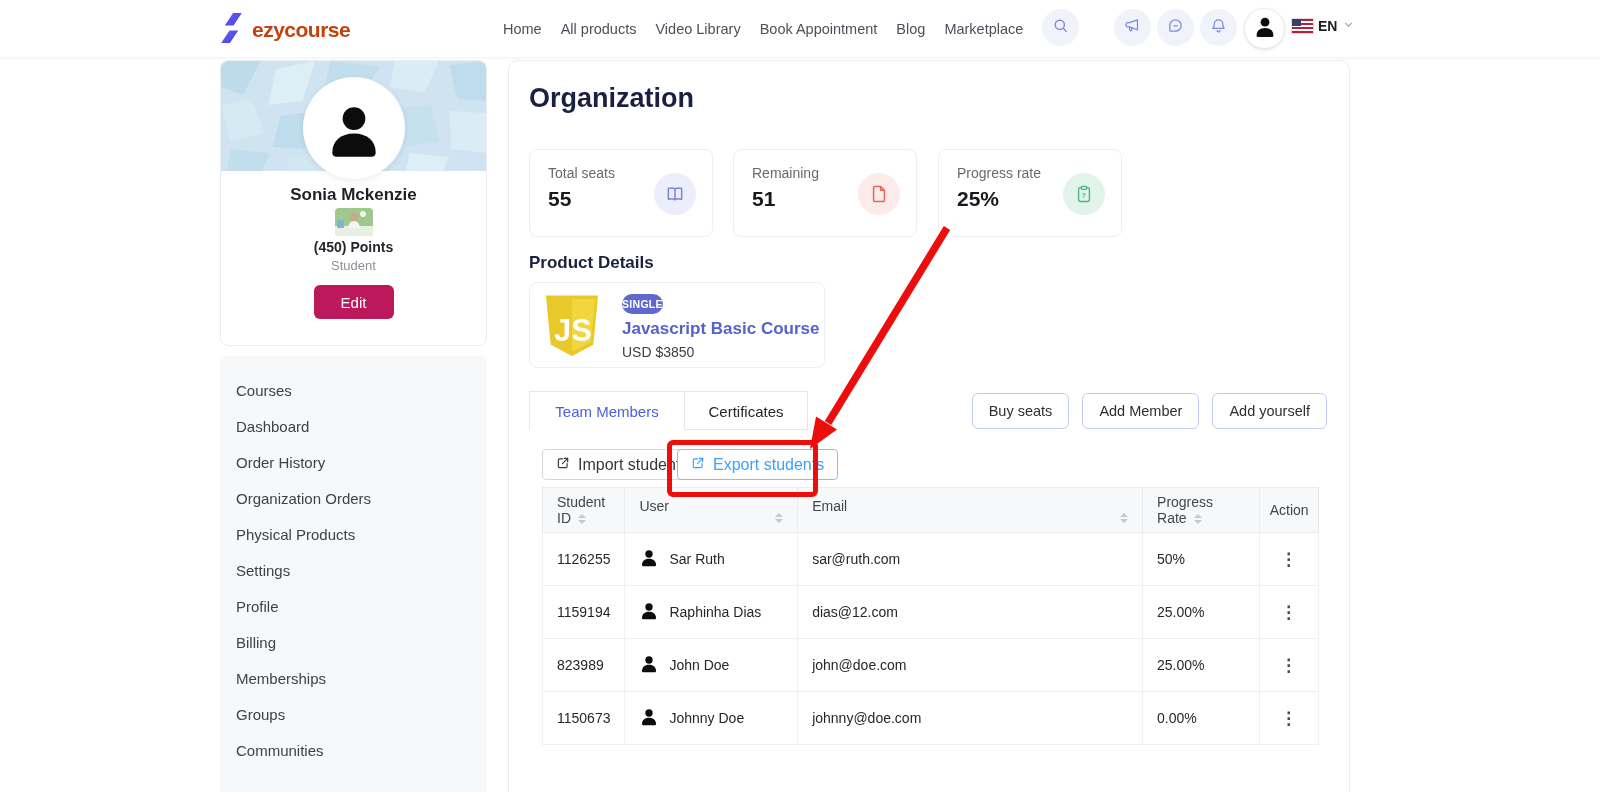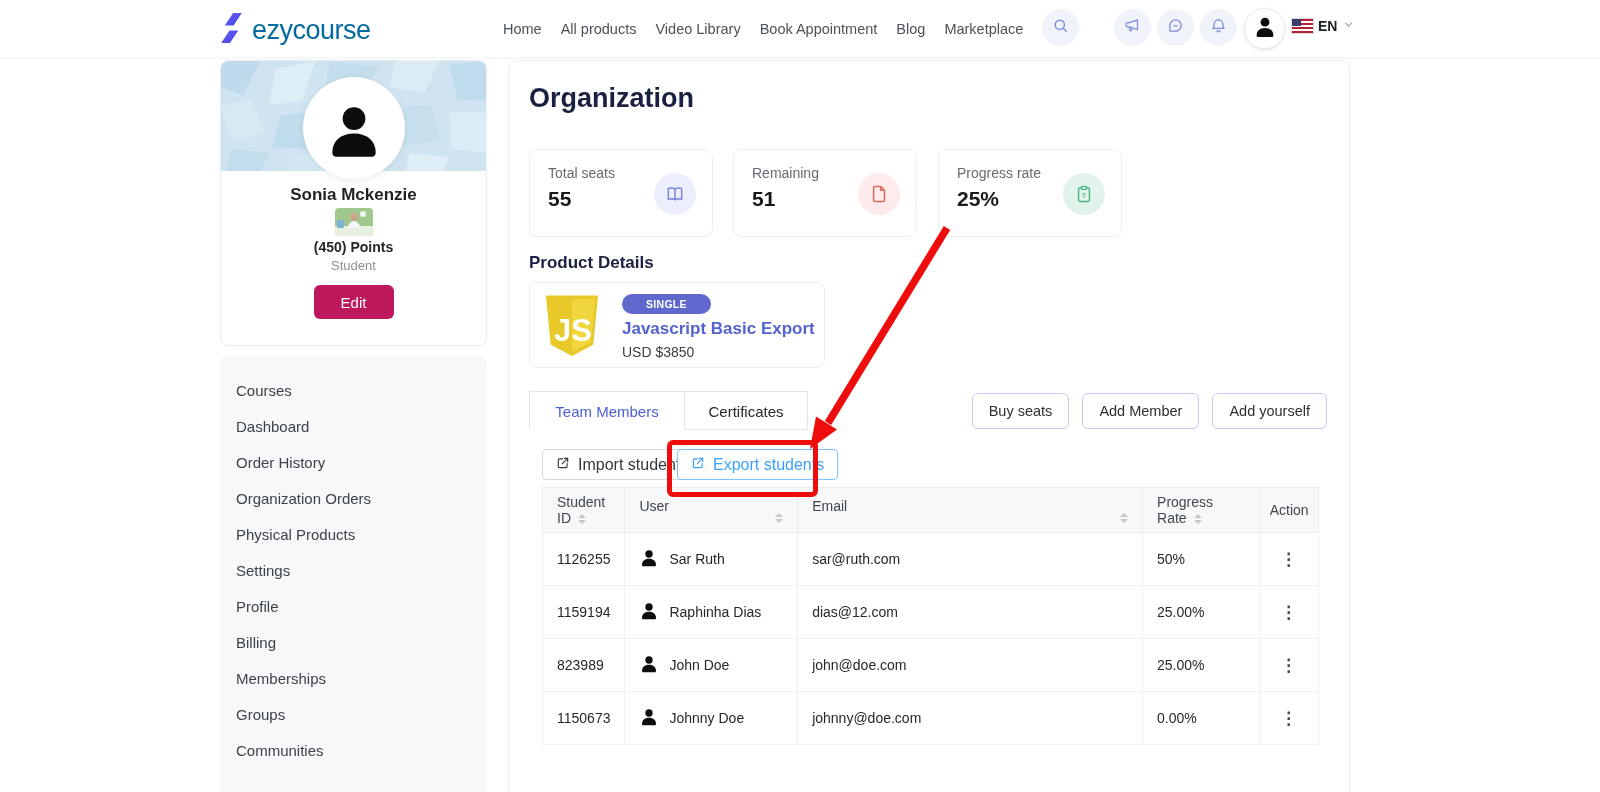--- a/index.html
+++ b/index.html
@@ -2,21 +2,21 @@
 <html><head>
 <meta charset="utf-8">
 <style>
   html,body{margin:0;padding:0;background:#fff;}
   #app{position:relative;width:1600px;height:792px;overflow:hidden;background:#fff;
        font-family:"Liberation Sans",sans-serif;color:#222;}
   
   .topbar{position:absolute;left:0;top:0;width:1600px;height:57px;background:#fff;
           box-shadow:0 1px 3px rgba(20,30,60,.07);z-index:5;}
   .brand{position:absolute;left:218px;top:12px;display:flex;align-items:center;gap:7px;}
-  .brand-text{font-size:27px;font-weight:400;color:#0369a1;letter-spacing:-.5px;}
+  .brand-text{font-size:21px;font-weight:700;color:#c2410c;letter-spacing:-.5px;}
   .mainnav{position:absolute;left:503px;top:0;height:57px;display:flex;align-items:center;gap:19px;}
   .mainnav span{font-size:14.5px;color:#4b5158;cursor:pointer;}
   .hicon{position:absolute;top:9px;width:37px;height:37px;border-radius:50%;background:#f1f3fa;
          display:grid;place-items:center;color:#7d8ade;cursor:pointer;}
   .hicon svg{width:17px;height:17px;}
   .avatar-circle{position:absolute;top:8px;left:1244px;width:39px;height:39px;border-radius:50%;
          background:#fff;border:1px solid #ececec;box-shadow:0 1px 3px rgba(0,0,0,.12);
          display:grid;place-items:center;color:#0d0d0d;cursor:pointer;}
   .avatar-circle svg{width:24px;height:24px;}
   .lang{position:absolute;left:1292px;top:17px;display:flex;align-items:center;gap:5px;cursor:pointer;}
@@ -49,21 +49,21 @@
   .page-title{position:absolute;left:20px;top:22px;font-size:27px;font-weight:800;color:#1a2140;}
   .stat{position:absolute;top:88px;width:184px;height:88px;border:1px solid #edeff2;border-radius:8px;box-sizing:border-box;}
   .stat .lbl{position:absolute;left:18px;top:15px;font-size:14px;color:#646b72;}
   .stat .val{position:absolute;left:18px;top:37px;font-size:21px;font-weight:800;color:#17191c;}
   .stat .bubble{position:absolute;right:16px;top:23px;width:42px;height:42px;border-radius:50%;display:grid;place-items:center;}
   .stat .bubble svg{width:20px;height:20px;}
   .sec-title{position:absolute;left:20px;top:192px;font-size:17px;font-weight:700;color:#1a2140;}
   .prodcard{position:absolute;left:20px;top:221px;width:296px;height:86px;border:1px solid #edeff2;border-radius:8px;box-sizing:border-box;}
   .jslogo{position:absolute;left:13px;top:10px;}
   .badge{position:absolute;left:92px;top:11px;background:#5e68cd;color:#fff;font-size:10.5px;font-weight:700;
-         padding:4px 24px;border-radius:10px;letter-spacing:.3px;}
+         padding:4px 0;border-radius:10px;letter-spacing:.3px;}
   .ptitle{position:absolute;left:92px;top:36px;font-size:17px;font-weight:700;color:#5263cd;cursor:pointer;}
   .pprice{position:absolute;left:92px;top:61px;font-size:14px;color:#3a3f45;}
   .tabs{position:absolute;left:20px;top:330px;display:flex;}
   .tab{height:39px;line-height:39px;text-align:center;background:#fff;border:1px solid #e4e7ea;
        box-sizing:border-box;font-size:15px;cursor:pointer;}
   .tab.active{color:#4c5fd6;border-bottom-color:#fff;}
   .tab.inactive{color:#23272c;margin-left:-1px;}
   .actions{position:absolute;right:22px;top:332px;display:flex;gap:13px;}
   .actbtn{height:36px;padding:0 16px;background:#fff;border:1px solid #c3caf3;border-radius:6px;
           font-size:14.5px;color:#2b3035;cursor:pointer;font-family:inherit;}
@@ -265,21 +265,21 @@
     <div class="sec-title">Product Details</div>
     <div class="prodcard">
       <span class="jslogo">
         <svg width="58" height="65" viewBox="0 0 60 66">
           <path d="M3 2h54l-5 51-22 11.5L8 53z" fill="#e9c92a"></path>
           <path d="M30 5.5v55l19.5-10.2L53.8 5.5z" fill="#f1d63e"></path>
           <text x="31" y="49" font-size="32" font-weight="bold" fill="#ffffff" text-anchor="middle" font-family="Liberation Sans, sans-serif">JS</text>
         </svg>
       </span>
       <span class="badge">SINGLE</span>
-      <span class="ptitle">Javascript Basic Export</span>
+      <span class="ptitle">Javascript Basic Course</span>
       <span class="pprice">USD $3850</span>
     </div>
 
     <div class="tabs">
       <div class="tab active" style="width:156px">Team Members</div>
       <div class="tab inactive" style="width:124px">Certificates</div>
     </div>
 
     <div class="actions">
       <button class="actbtn">Buy seats</button>

